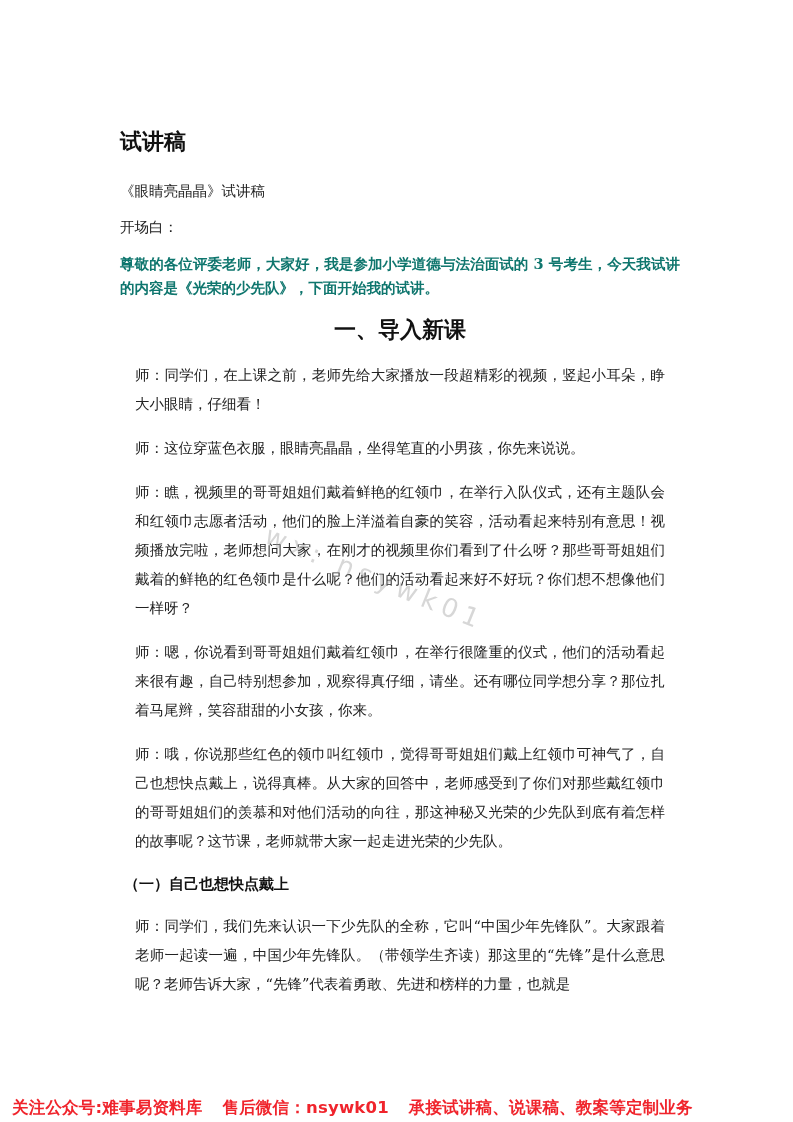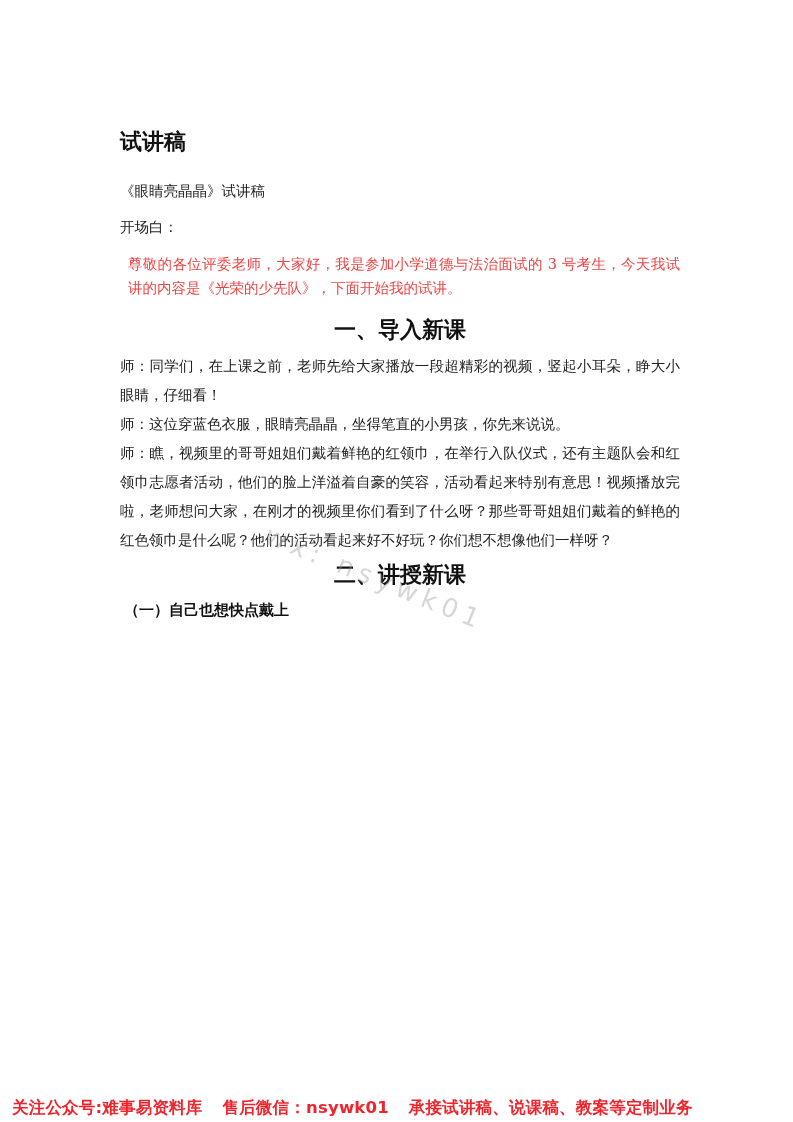--- a/index.html
+++ b/index.html
@@ -45,23 +45,24 @@
     }
     .opening-label {
       font-size: 14.5px;
       line-height: 22px;
       margin: 0 0 14px 0;
       color: #222;
     }
     .opening-text {
       font-size: 14.5px;
       line-height: 24px;
-      margin: 0 0 14px 8px;
-      color: #ef4444;
+      margin: 0 0 14px 0;
+      color: #0f766e;
       text-align: justify;
+      font-weight: bold;
     }
     .section-heading {
       font-family: "DejaVu Sans", "Liberation Sans", sans-serif;
       font-weight: bold;
       font-size: 22px;
       line-height: 32px;
       margin: 4px 0 6px 0;
       color: #111111;
       text-align: center;
     }
@@ -69,21 +70,21 @@
       font-family: "DejaVu Sans", "Liberation Sans", sans-serif;
       font-weight: bold;
       font-size: 15px;
       line-height: 26px;
       margin: 2px 0 6px 4px;
       color: #111111;
     }
     .para {
       font-size: 14.5px;
       line-height: 29px;
-      margin: 0;
+      margin: 15px;
       color: #222;
       text-align: justify;
       text-justify: inter-character;
     }
     .watermark {
       position: absolute;
       left: 272px;
       top: 520px;
       font-family: "DejaVu Sans", "Liberation Sans", sans-serif;
       font-size: 26px;
@@ -127,25 +128,27 @@
 
     <p class="opening-label">开场白：</p>
 
     <p class="opening-text">尊敬的各位评委老师，大家好，我是参加小学道德与法治面试的 3 号考生，今天我试讲的内容是《光荣的少先队》，下面开始我的试讲。</p>
 
     <div class="section-heading">一、导入新课</div>
 
     <p class="para">师：同学们，在上课之前，老师先给大家播放一段超精彩的视频，竖起小耳朵，睁大小眼睛，仔细看！</p>
     <p class="para">师：这位穿蓝色衣服，眼睛亮晶晶，坐得笔直的小男孩，你先来说说。</p>
     <p class="para">师：瞧，视频里的哥哥姐姐们戴着鲜艳的红领巾，在举行入队仪式，还有主题队会和红领巾志愿者活动，他们的脸上洋溢着自豪的笑容，活动看起来特别有意思！视频播放完啦，老师想问大家，在刚才的视频里你们看到了什么呀？那些哥哥姐姐们戴着的鲜艳的红色领巾是什么呢？他们的活动看起来好不好玩？你们想不想像他们一样呀？</p>
+    <p class="para">师：嗯，你说看到哥哥姐姐们戴着红领巾，在举行很隆重的仪式，他们的活动看起来很有趣，自己特别想参加，观察得真仔细，请坐。还有哪位同学想分享？那位扎着马尾辫，笑容甜甜的小女孩，你来。</p>
+    <p class="para">师：哦，你说那些红色的领巾叫红领巾，觉得哥哥姐姐们戴上红领巾可神气了，自己也想快点戴上，说得真棒。从大家的回答中，老师感受到了你们对那些戴红领巾的哥哥姐姐们的羡慕和对他们活动的向往，那这神秘又光荣的少先队到底有着怎样的故事呢？这节课，老师就带大家一起走进光荣的少先队。</p>
 
-    <div class="section-heading">二、讲授新课</div>
 
     <div class="sub-heading">（一）自己也想快点戴上</div>
 
+    <p class="para">师：同学们，我们先来认识一下少先队的全称，它叫“中国少年先锋队”。大家跟着老师一起读一遍，中国少年先锋队。（带领学生齐读）那这里的“先锋”是什么意思呢？老师告诉大家，“先锋”代表着勇敢、先进和榜样的力量，也就是</p>
 
   </div>
 
   <div class="watermark">wx: nsywk01</div>
 
   <div class="footer-banner">
     <span>关注公众号:难事易资料库</span>
     <span>售后微信：nsywk01</span>
     <span>承接试讲稿、说课稿、教案等定制业务</span>
   </div>

